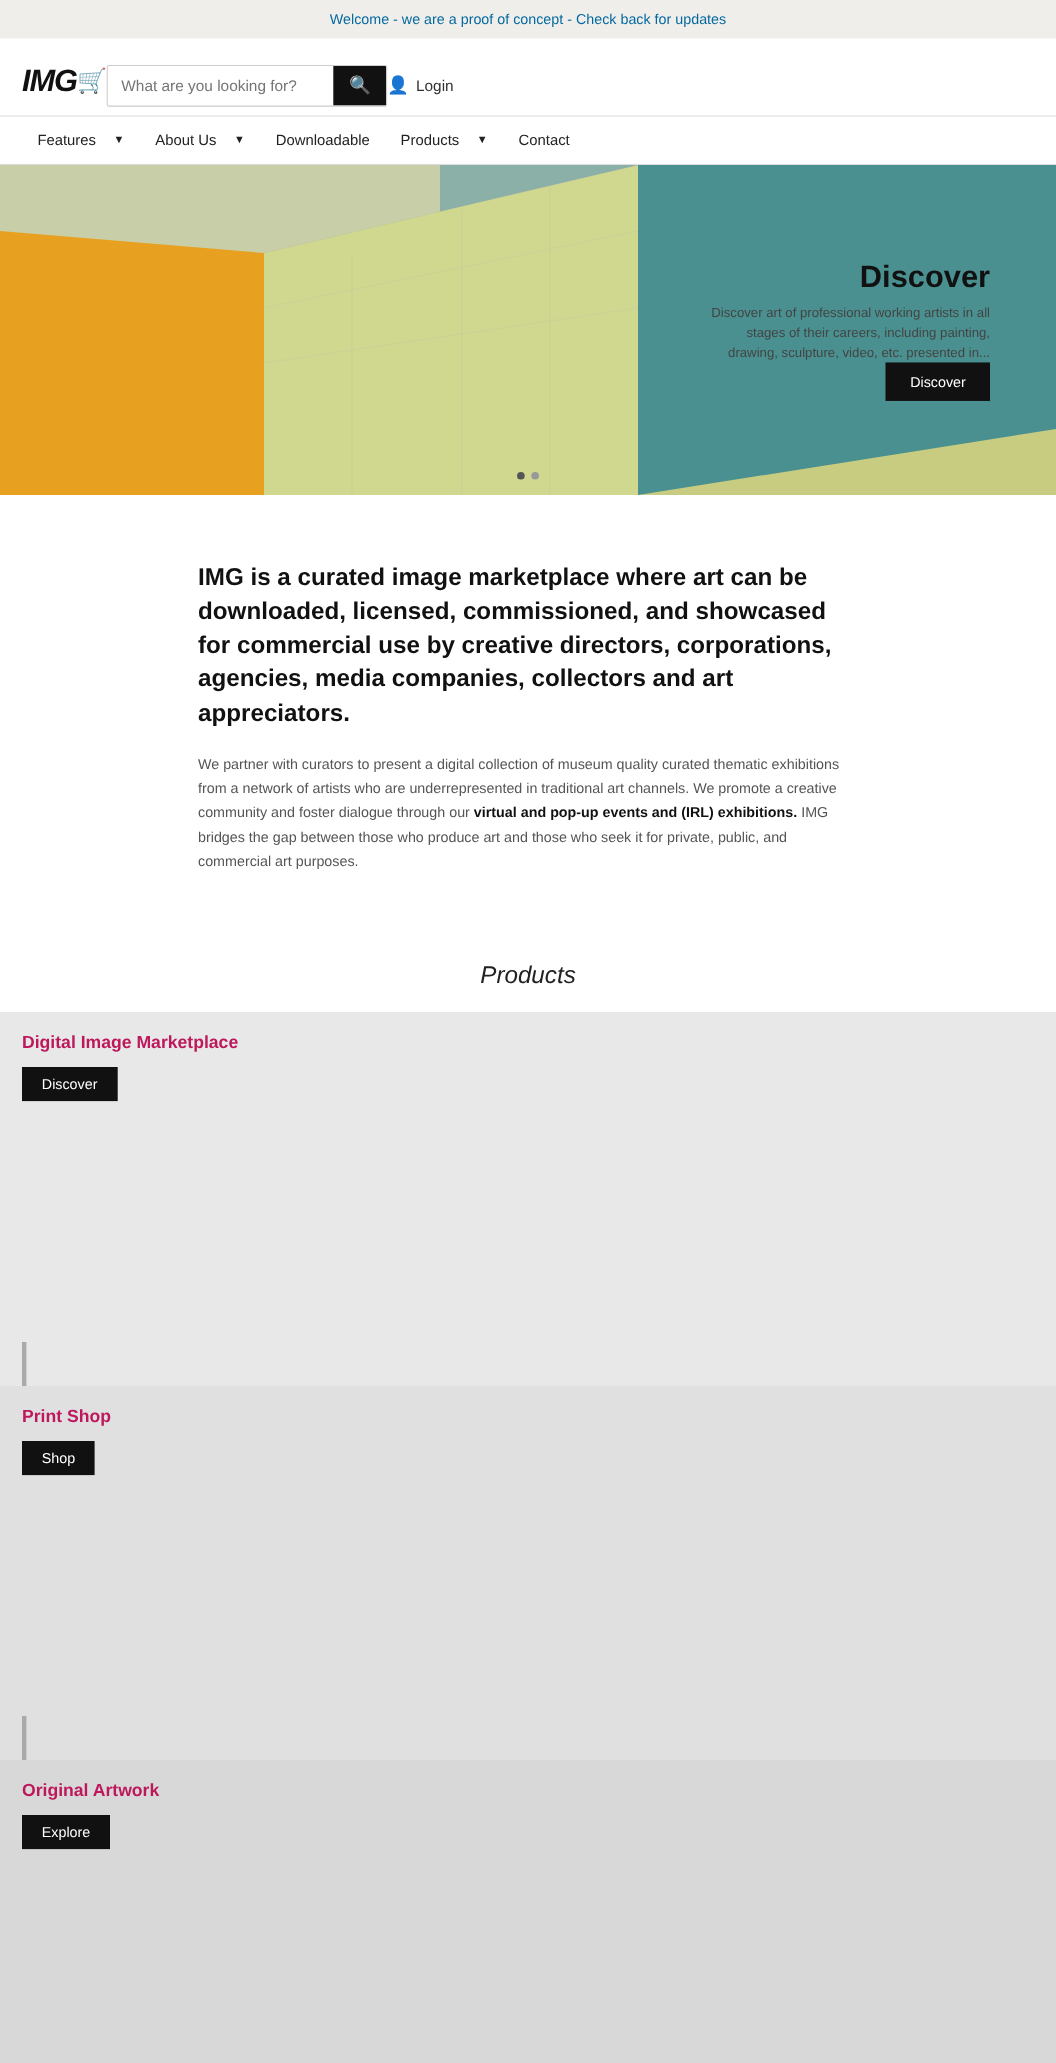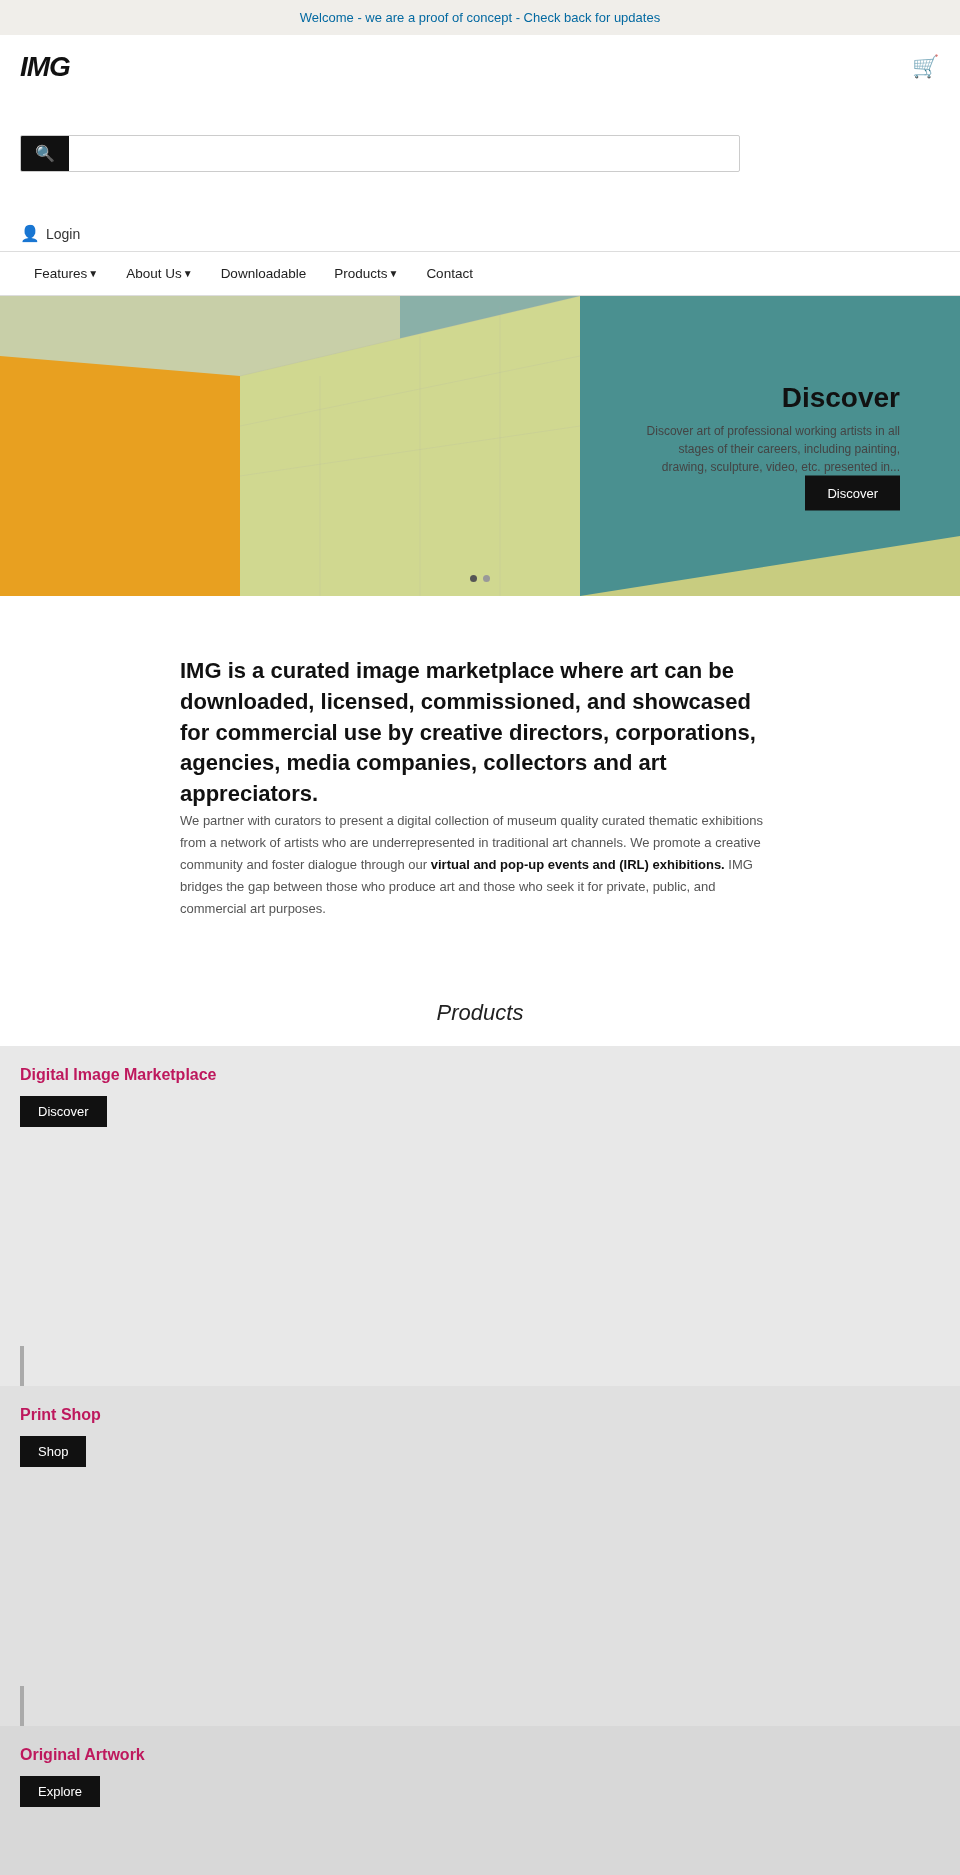--- a/index.html
+++ b/index.html
@@ -11,23 +11,22 @@
       text-align: center;
       padding: 10px;
       font-size: 13px;
       color: #0369a1;
     }
 
     
     .header {
       padding: 16px 20px 8px 20px;
       display: flex;
-      flex-direction: column;
+      flex-direction: row;
       position: relative;
-      gap: 44px;
     }
     .header-top {
       display: flex;
       align-items: center;
       justify-content: space-between;
     }
     .logo {
       font-size: 28px;
       font-weight: 900;
       letter-spacing: -1px;
@@ -87,21 +86,21 @@
       gap: 0;
     }
     .nav-item {
       padding: 14px 14px;
       font-size: 13.5px;
       color: #222;
       cursor: pointer;
       white-space: nowrap;
       display: flex;
       align-items: center;
-      gap: 1px;
+      gap: 16px;
     }
     .chevron { font-size: 10px; }
 
     
     .hero {
       width: 100%;
       height: 300px;
       position: relative;
       overflow: hidden;
       background: #c8c8a0;
@@ -155,20 +154,21 @@
 
     
     .about-section {
       padding: 60px 180px 60px 180px;
       text-align: left;
     }
     .about-heading {
       font-size: 22px;
       font-weight: 900;
       line-height: 1.4;
+      margin-bottom: 20px;
       color: #111;
     }
     .about-text {
       font-size: 13px;
       color: #555;
       line-height: 1.7;
     }
     .about-text-bold {
       font-weight: 700;
       color: #111;
@@ -229,20 +229,21 @@
 <div class="top-banner">
   <span>Welcome - we are a proof of concept - Check back for updates</span>
 </div>
 
 <div class="header">
   <div class="header-top">
     <div class="logo">IMG</div>
     <div class="cart-icon">🛒</div>
   </div>
   <div class="search-row">
+    <input class="search-input" type="text" placeholder="What are you looking for?" style="">
     <button class="search-button">🔍</button>
   </div>
   <div class="login-row">
     <span class="user-icon">👤</span>
     <span>Login</span>
   </div>
 </div>
 
 <nav class="nav">
   <div class="nav-item">

